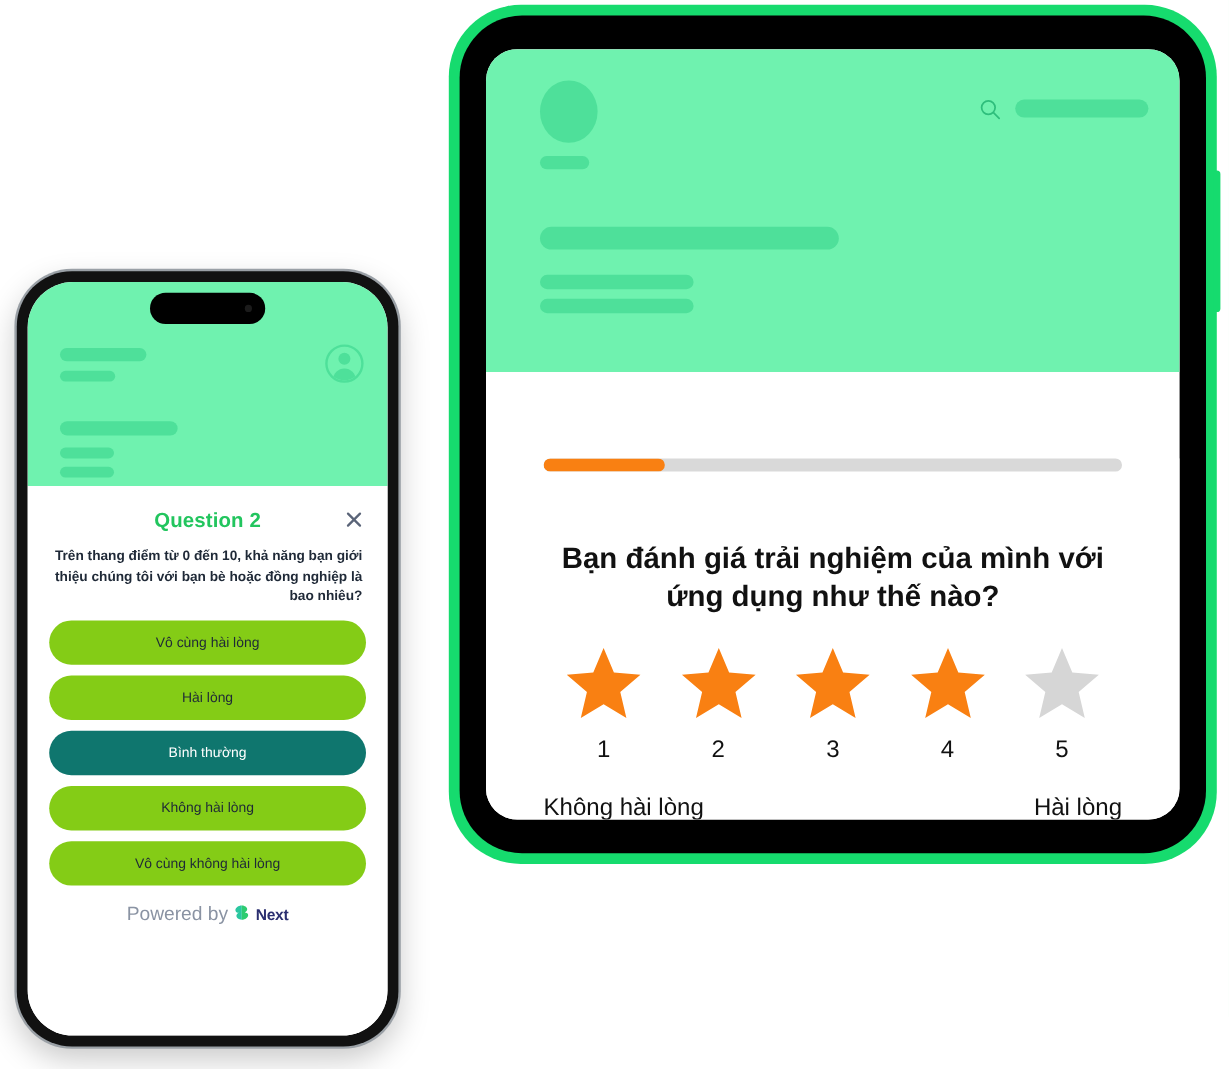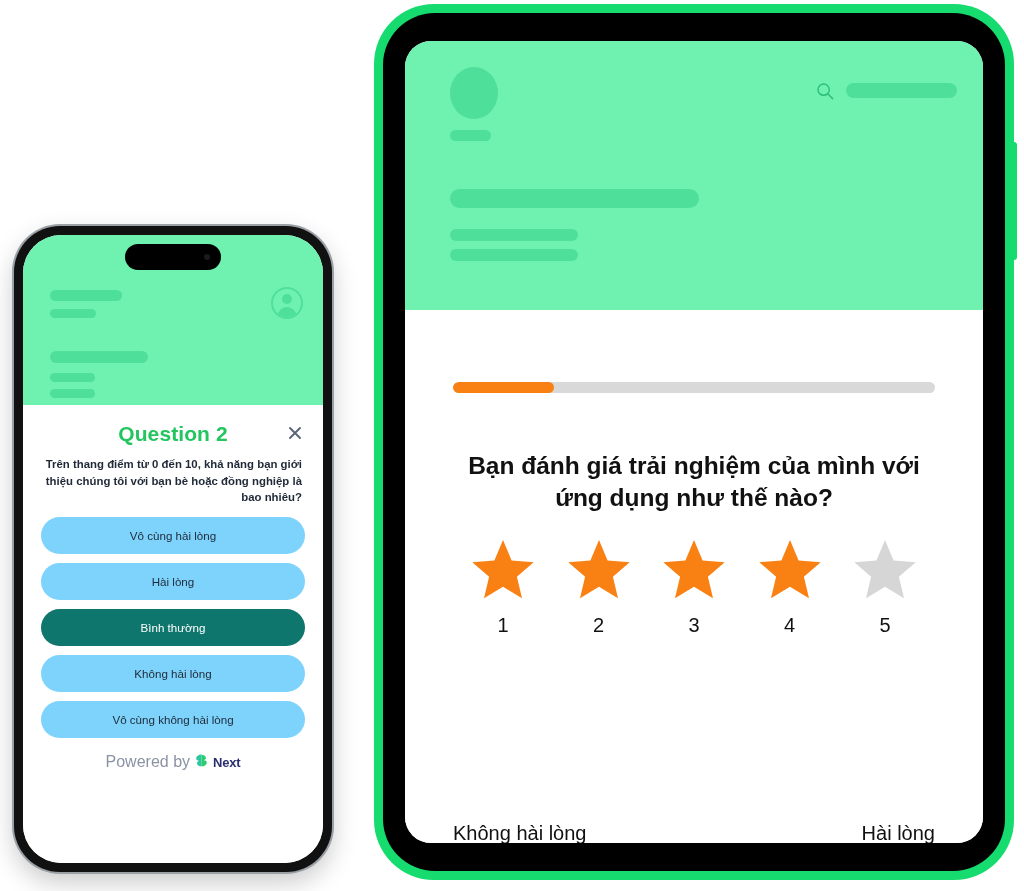--- a/index.html
+++ b/index.html
@@ -112,21 +112,21 @@
     padding: 16px 18px 0 18px;
   }
   #q-title-row {
     position: relative;
     display: flex;
     align-items: center;
     justify-content: center;
     height: 26px;
   }
   #q-title {
-    font-size: 21px;
+    font-size: 17px;
     font-weight: bold;
     color: #22C55E;
     letter-spacing: 0.1px;
   }
   #close-btn {
     position: absolute;
     right: 0px;
     top: 2px;
     width: 20px; height: 20px;
     cursor: pointer;
@@ -138,21 +138,21 @@
     font-weight: bold;
     line-height: 1.45;
     color: #1F2937;
     padding: 0 3px;
   }
   #options { margin-top: 11px; }
   .option {
     height: 37px;
     margin-bottom: 9px;
     border-radius: 19px;
-    background: #7dd3fc;
+    background: #84cc16;
     display: flex;
     align-items: center;
     justify-content: center;
     font-size: 11.6px;
     color: #1F2937;
     cursor: pointer;
   }
   .option.selected {
     background: #0f766e;
     color: #ffffff;
@@ -189,21 +189,21 @@
   }
   #powered-label { font-size: 16px; color: #8A93A3; }
   #filum-name { font-size: 13px; font-weight: bold; color: #2B2F70; letter-spacing: -0.2px; }
 
   
   #tablet {
     position: absolute;
     left: 374px;
     top: 4px;
     width: 640px;
-    height: 876px;
+    height: 716px;
     border-radius: 60px;
     background: #16DB6E;
     padding: 9px;
   }
   #tablet-bezel {
     position: relative;
     width: 100%; height: 100%;
     background: #000000;
     border-radius: 52px;
     padding: 28px 22px;

